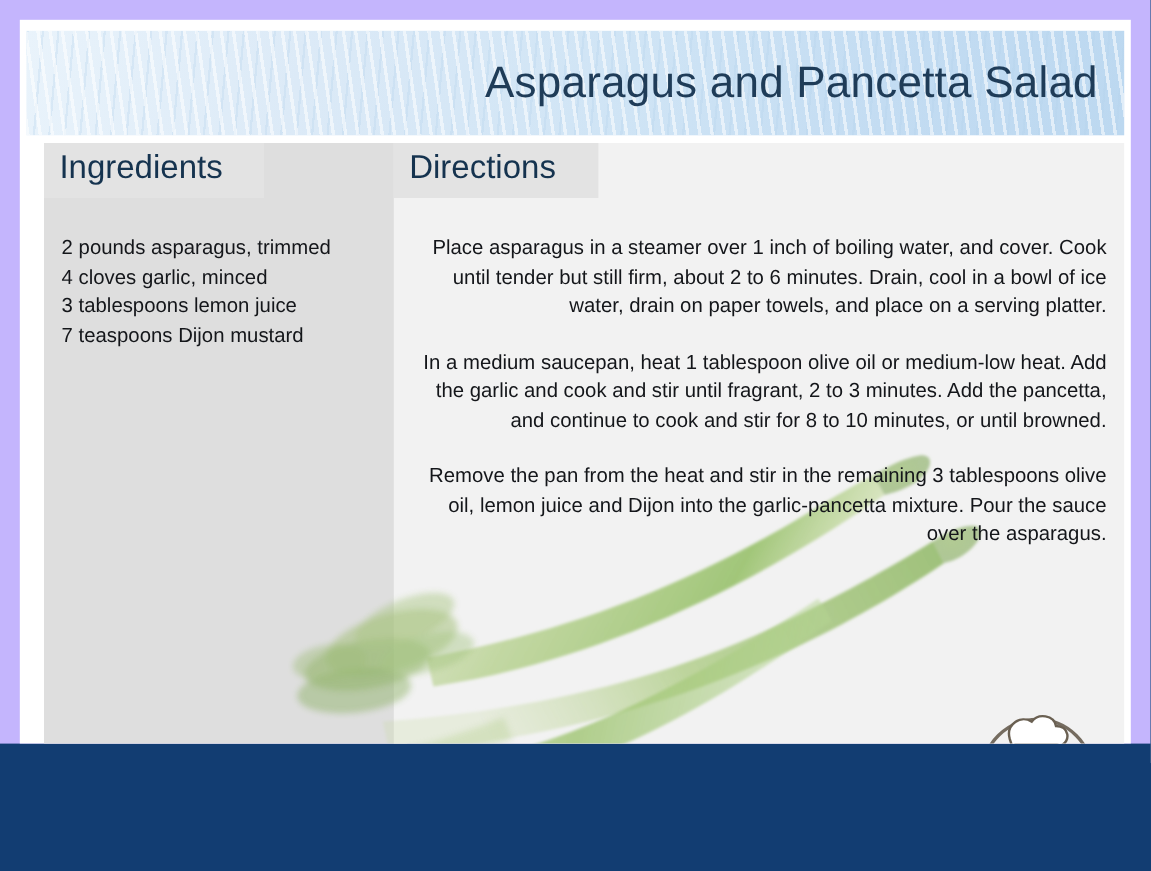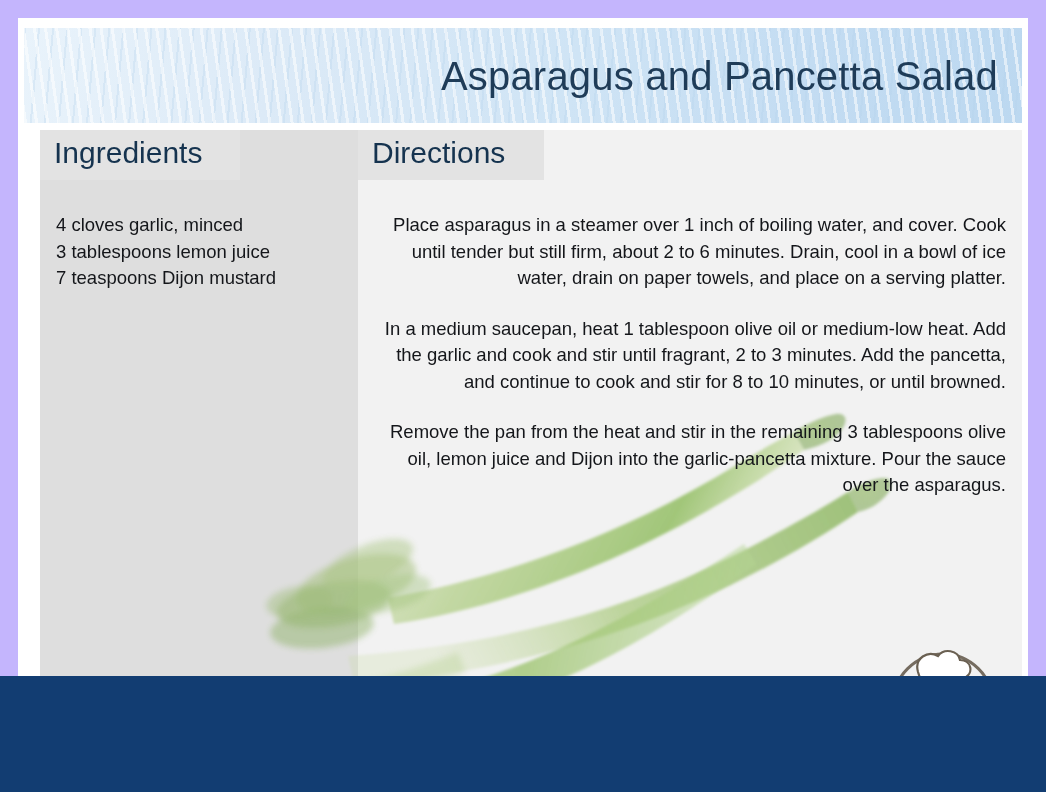--- a/index.html
+++ b/index.html
@@ -122,20 +122,21 @@
 
     <div id="banner">
       <div id="banner-title">Asparagus and Pancetta Salad</div>
     </div>
 
     <div id="left-col">
       <div class="section-head" id="left-head">
         <span class="label">Ingredients</span>
       </div>
       <div class="body-text" id="ingredients-list">
+        <div>2 pounds asparagus, trimmed</div>
         <div>4 cloves garlic, minced</div>
         <div>3 tablespoons lemon juice</div>
         <div>7 teaspoons Dijon mustard</div>
       </div>
     </div>
 
     <div id="right-col">
       <div class="section-head" id="right-head">
         <span class="label">Directions</span>
       </div>

